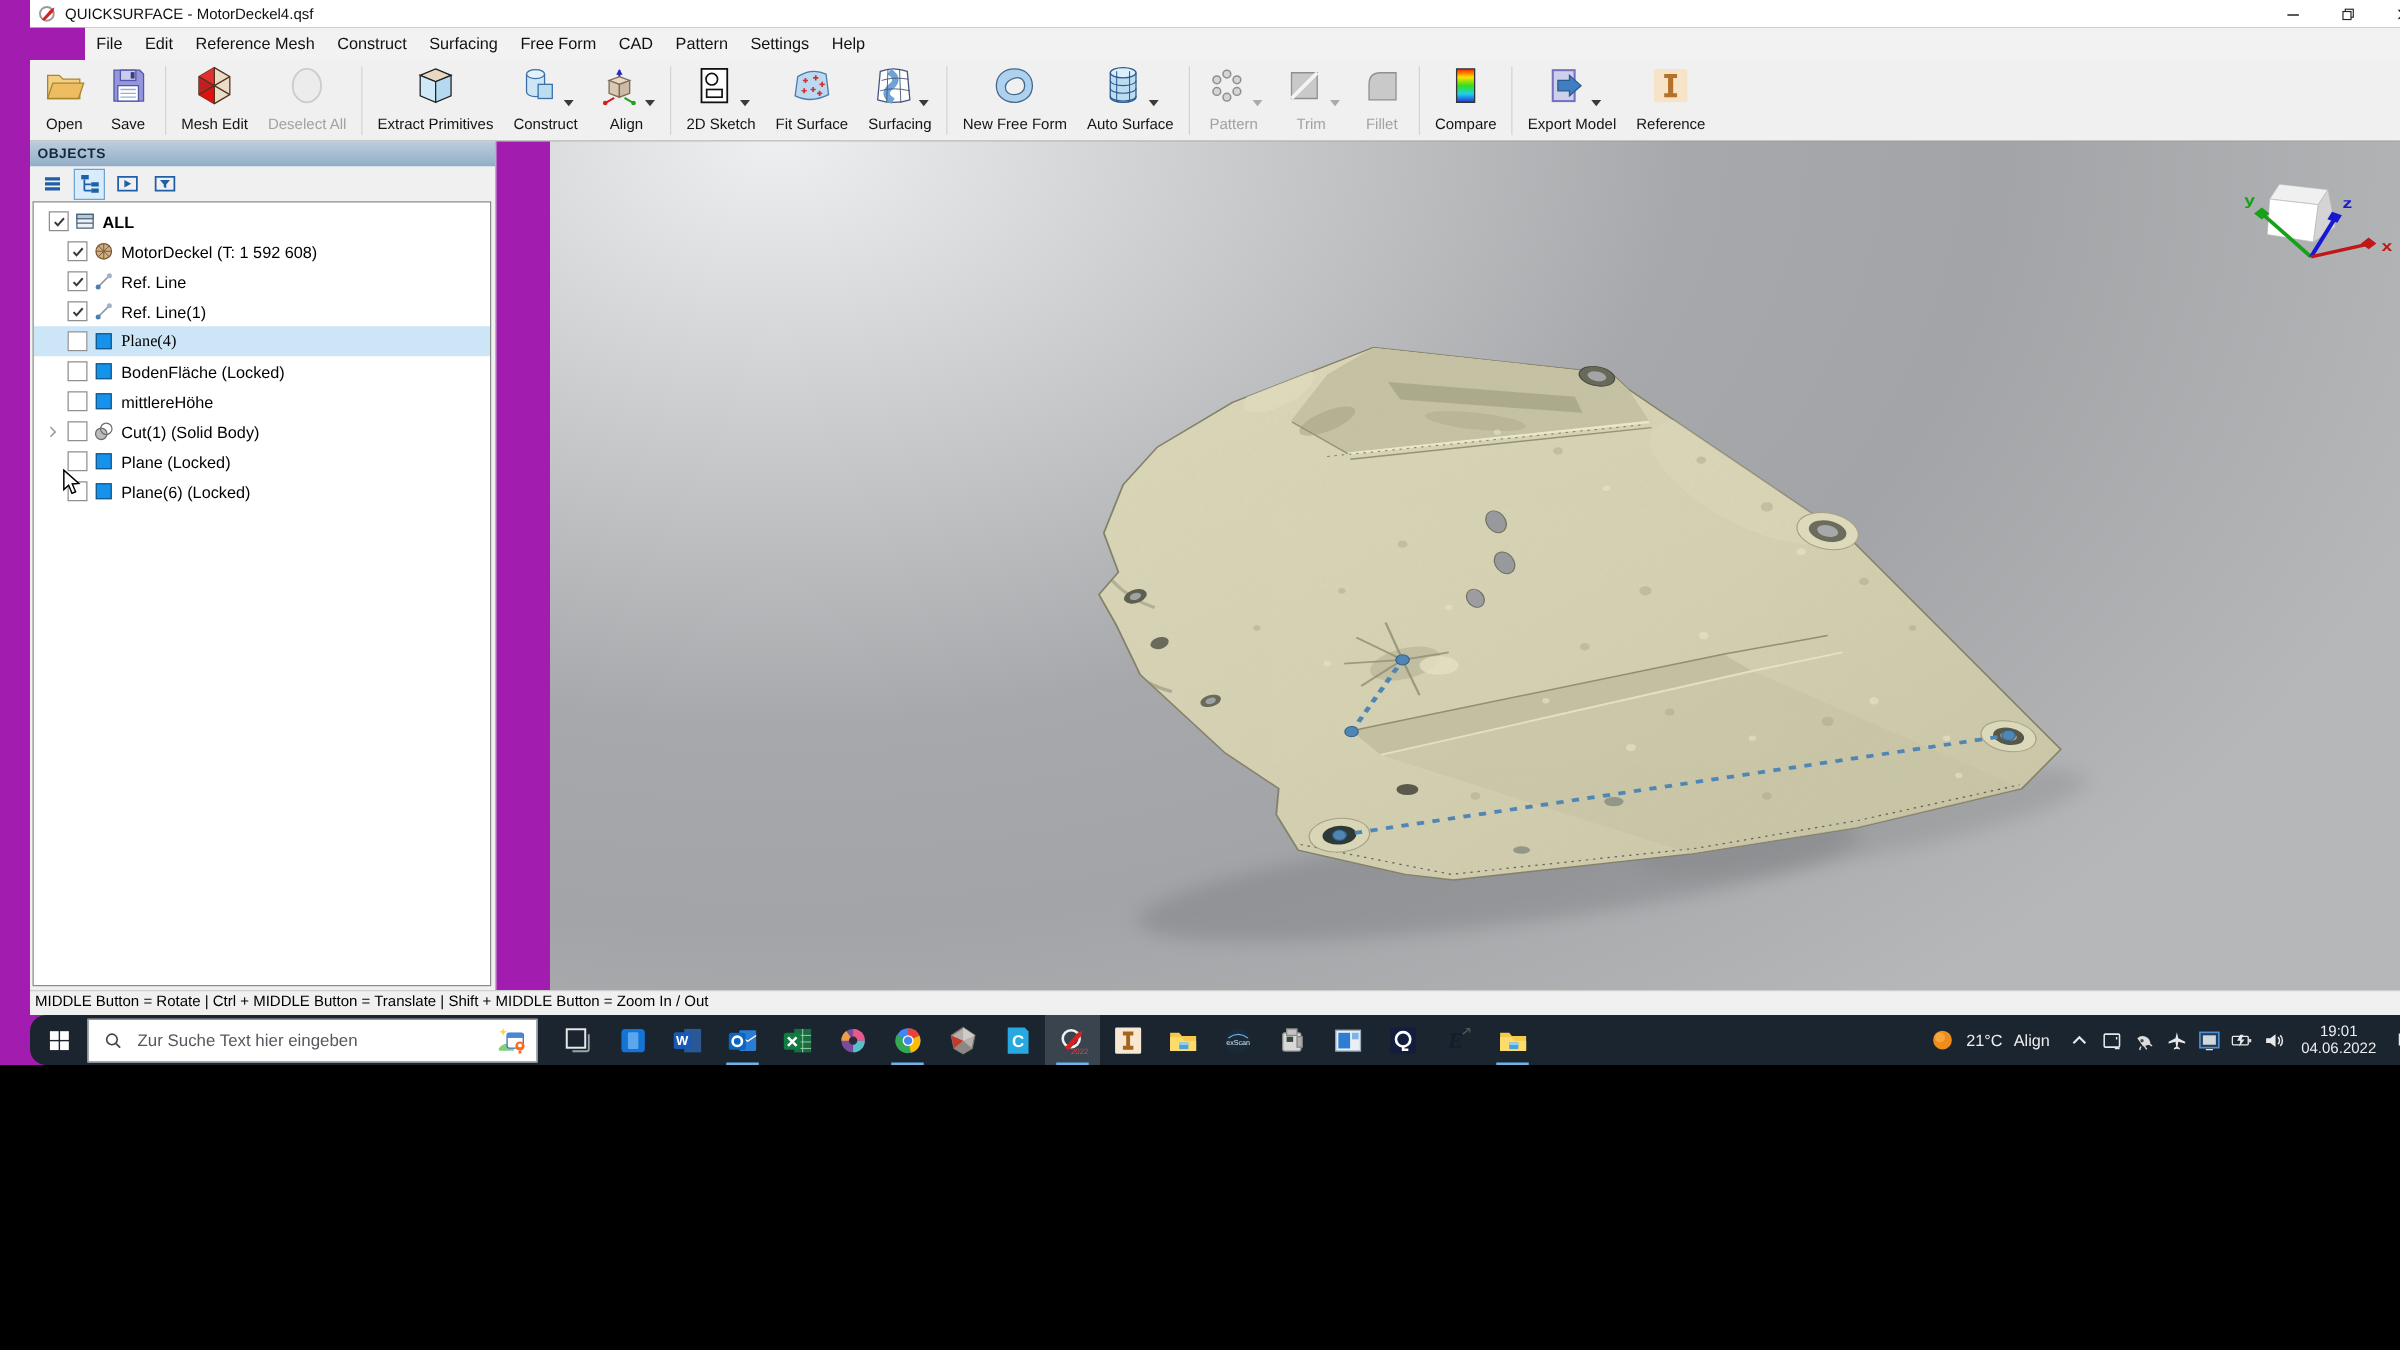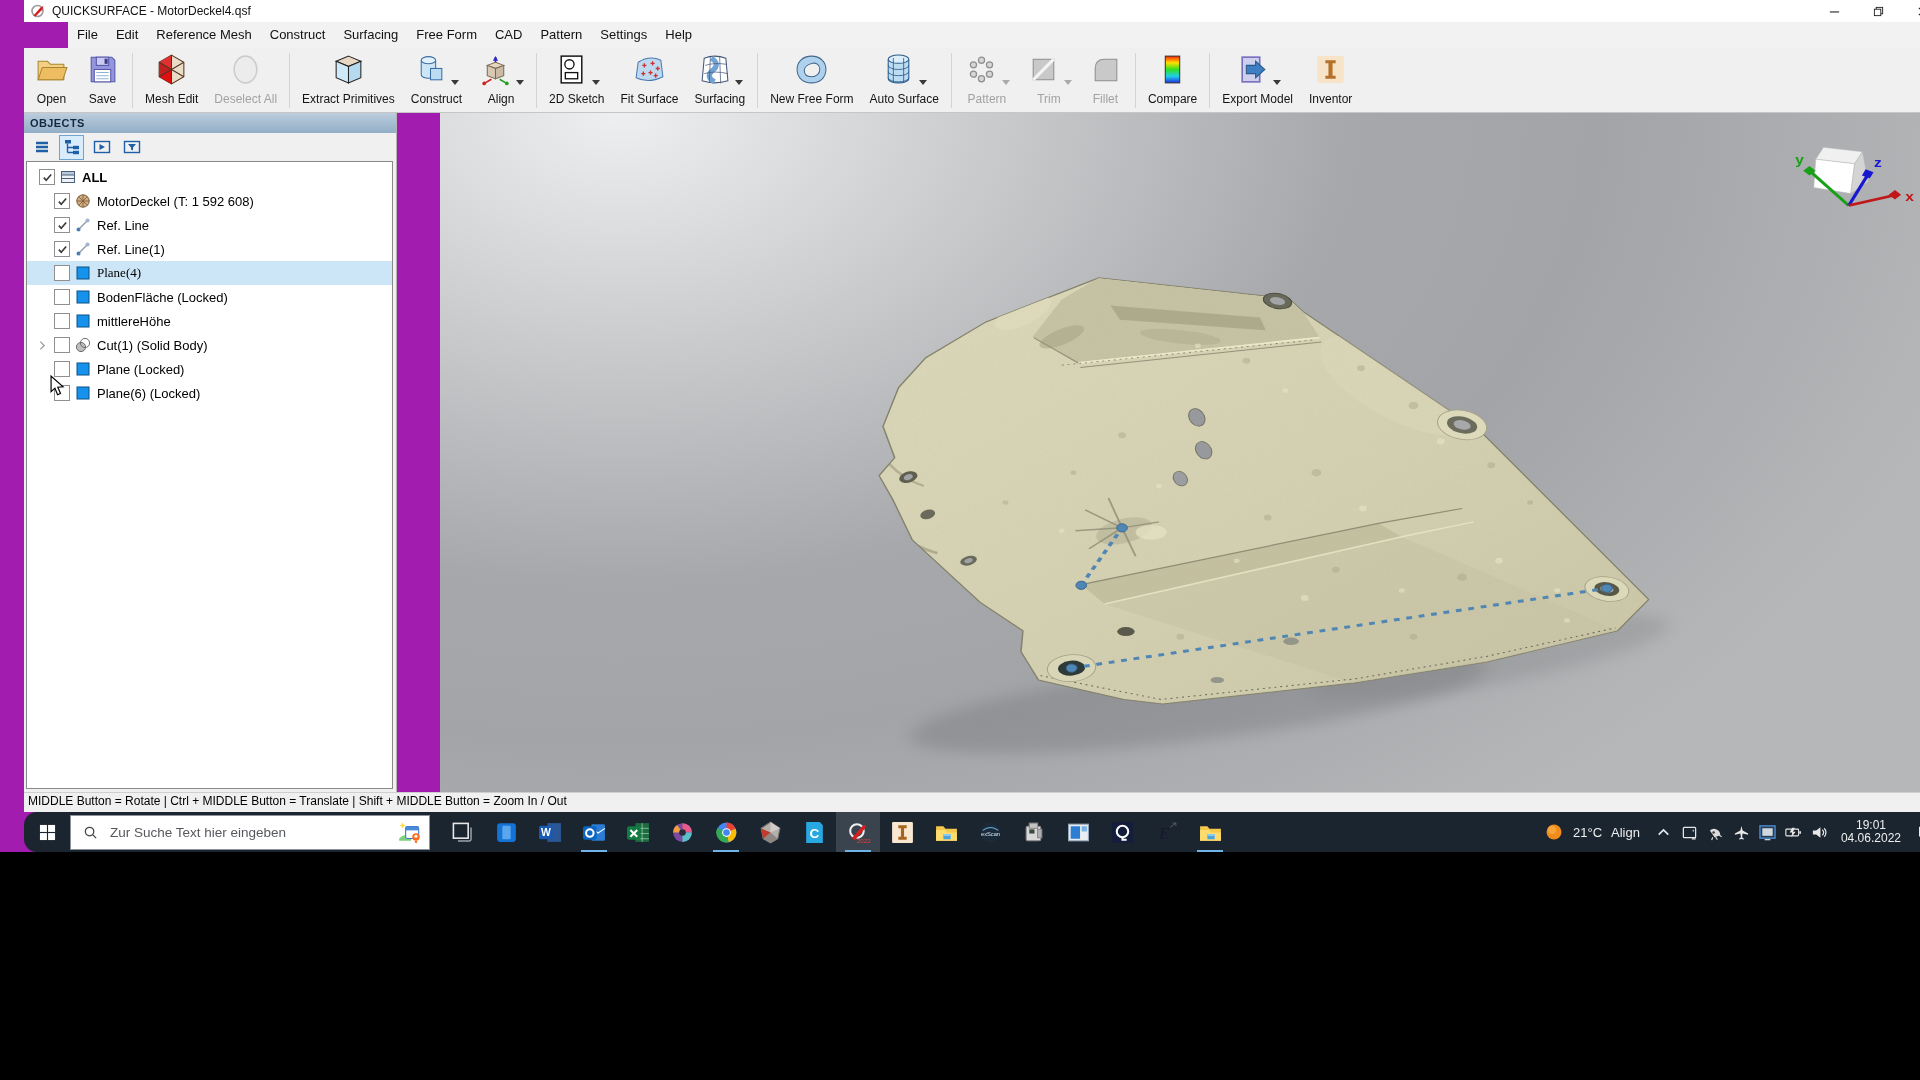--- a/index.html
+++ b/index.html
@@ -322,21 +322,21 @@
         </div>
         <div class="tb-label">Export Model</div>
       </div>
       <div class="tb-btn">
         <div class="tb-top">
           <span><svg viewBox="0 0 34 34">
               <rect x="4" y="4" width="26" height="26" rx="2" fill="#f7e3c8"></rect>
               <path d="M12 8 h10 v3 h-3 v12 h3 v3 H12 v-3 h3 V11 h-3 Z" fill="#b5702a"></path>
             </svg></span>
         </div>
-        <div class="tb-label">Inventor</div>
+        <div class="tb-label">Reference</div>
       </div>
     </div>
 
   <div class="main">
     <div class="sidebar">
       <div class="panel-header">OBJECTS</div>
       <div class="panel-tools" id="panel-tools">
           <div class="tool-btn">
             <svg viewBox="0 0 18 18">
               <path d="M3 5 h12 M3 9 h12 M3 13 h12" stroke="#1f5fa8" stroke-width="2.6"></path>

